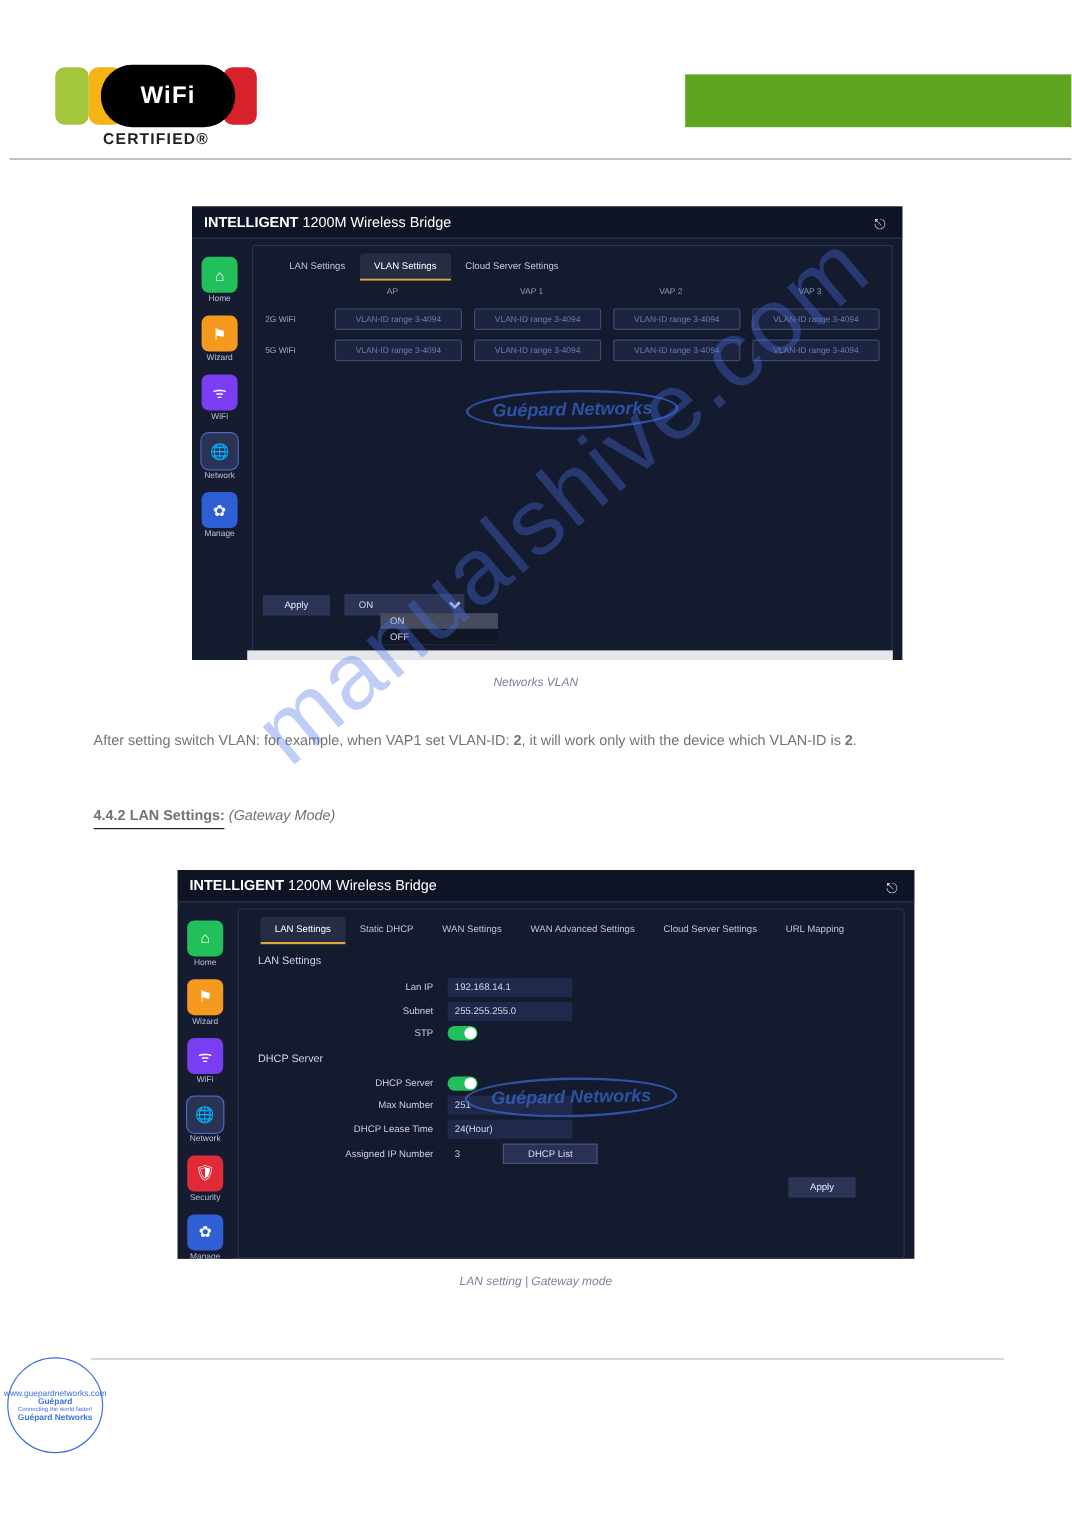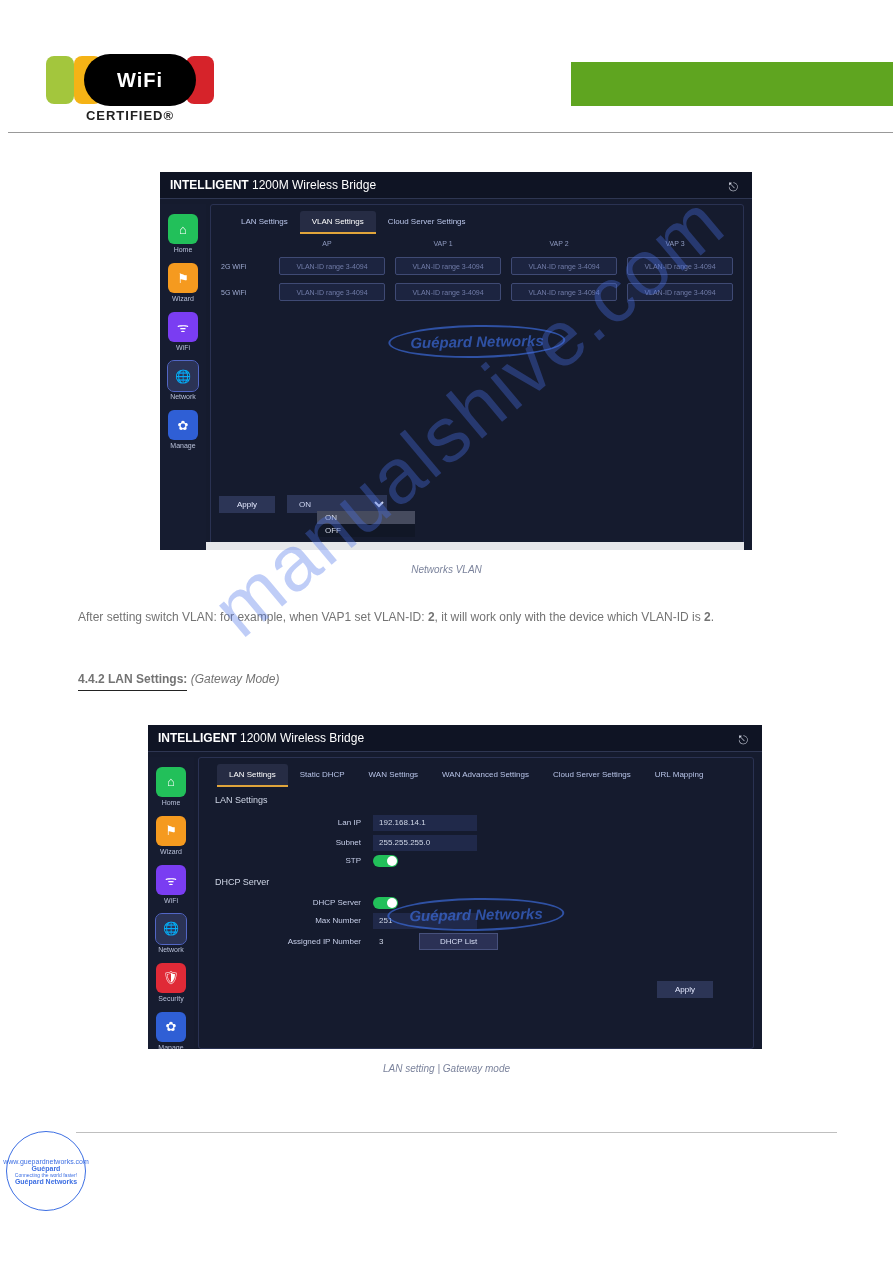--- a/index.html
+++ b/index.html
@@ -204,20 +204,24 @@
     <div class="frm">
       <div class="frow">
           <div class="fl">DHCP Server</div>
           <div class="tog"></div>
         </div>
       <div class="frow">
           <div class="fl">Max Number</div>
           <div class="fi">251</div>
         </div>
       <div class="frow">
+          <div class="fl">DHCP Lease Time</div>
+          <div class="fi">24(Hour)</div>
+        </div>
+      <div class="frow">
           <div class="fl">Assigned IP Number</div>
           <div style="width:24px;padding-left:6px">3</div>
           <span class="dlist">DHCP List</span>
         </div>
     </div>
     <div class="wm">Guépard Networks</div>
     <button class="applyR">Apply</button>
   </div>
 </div>
 

